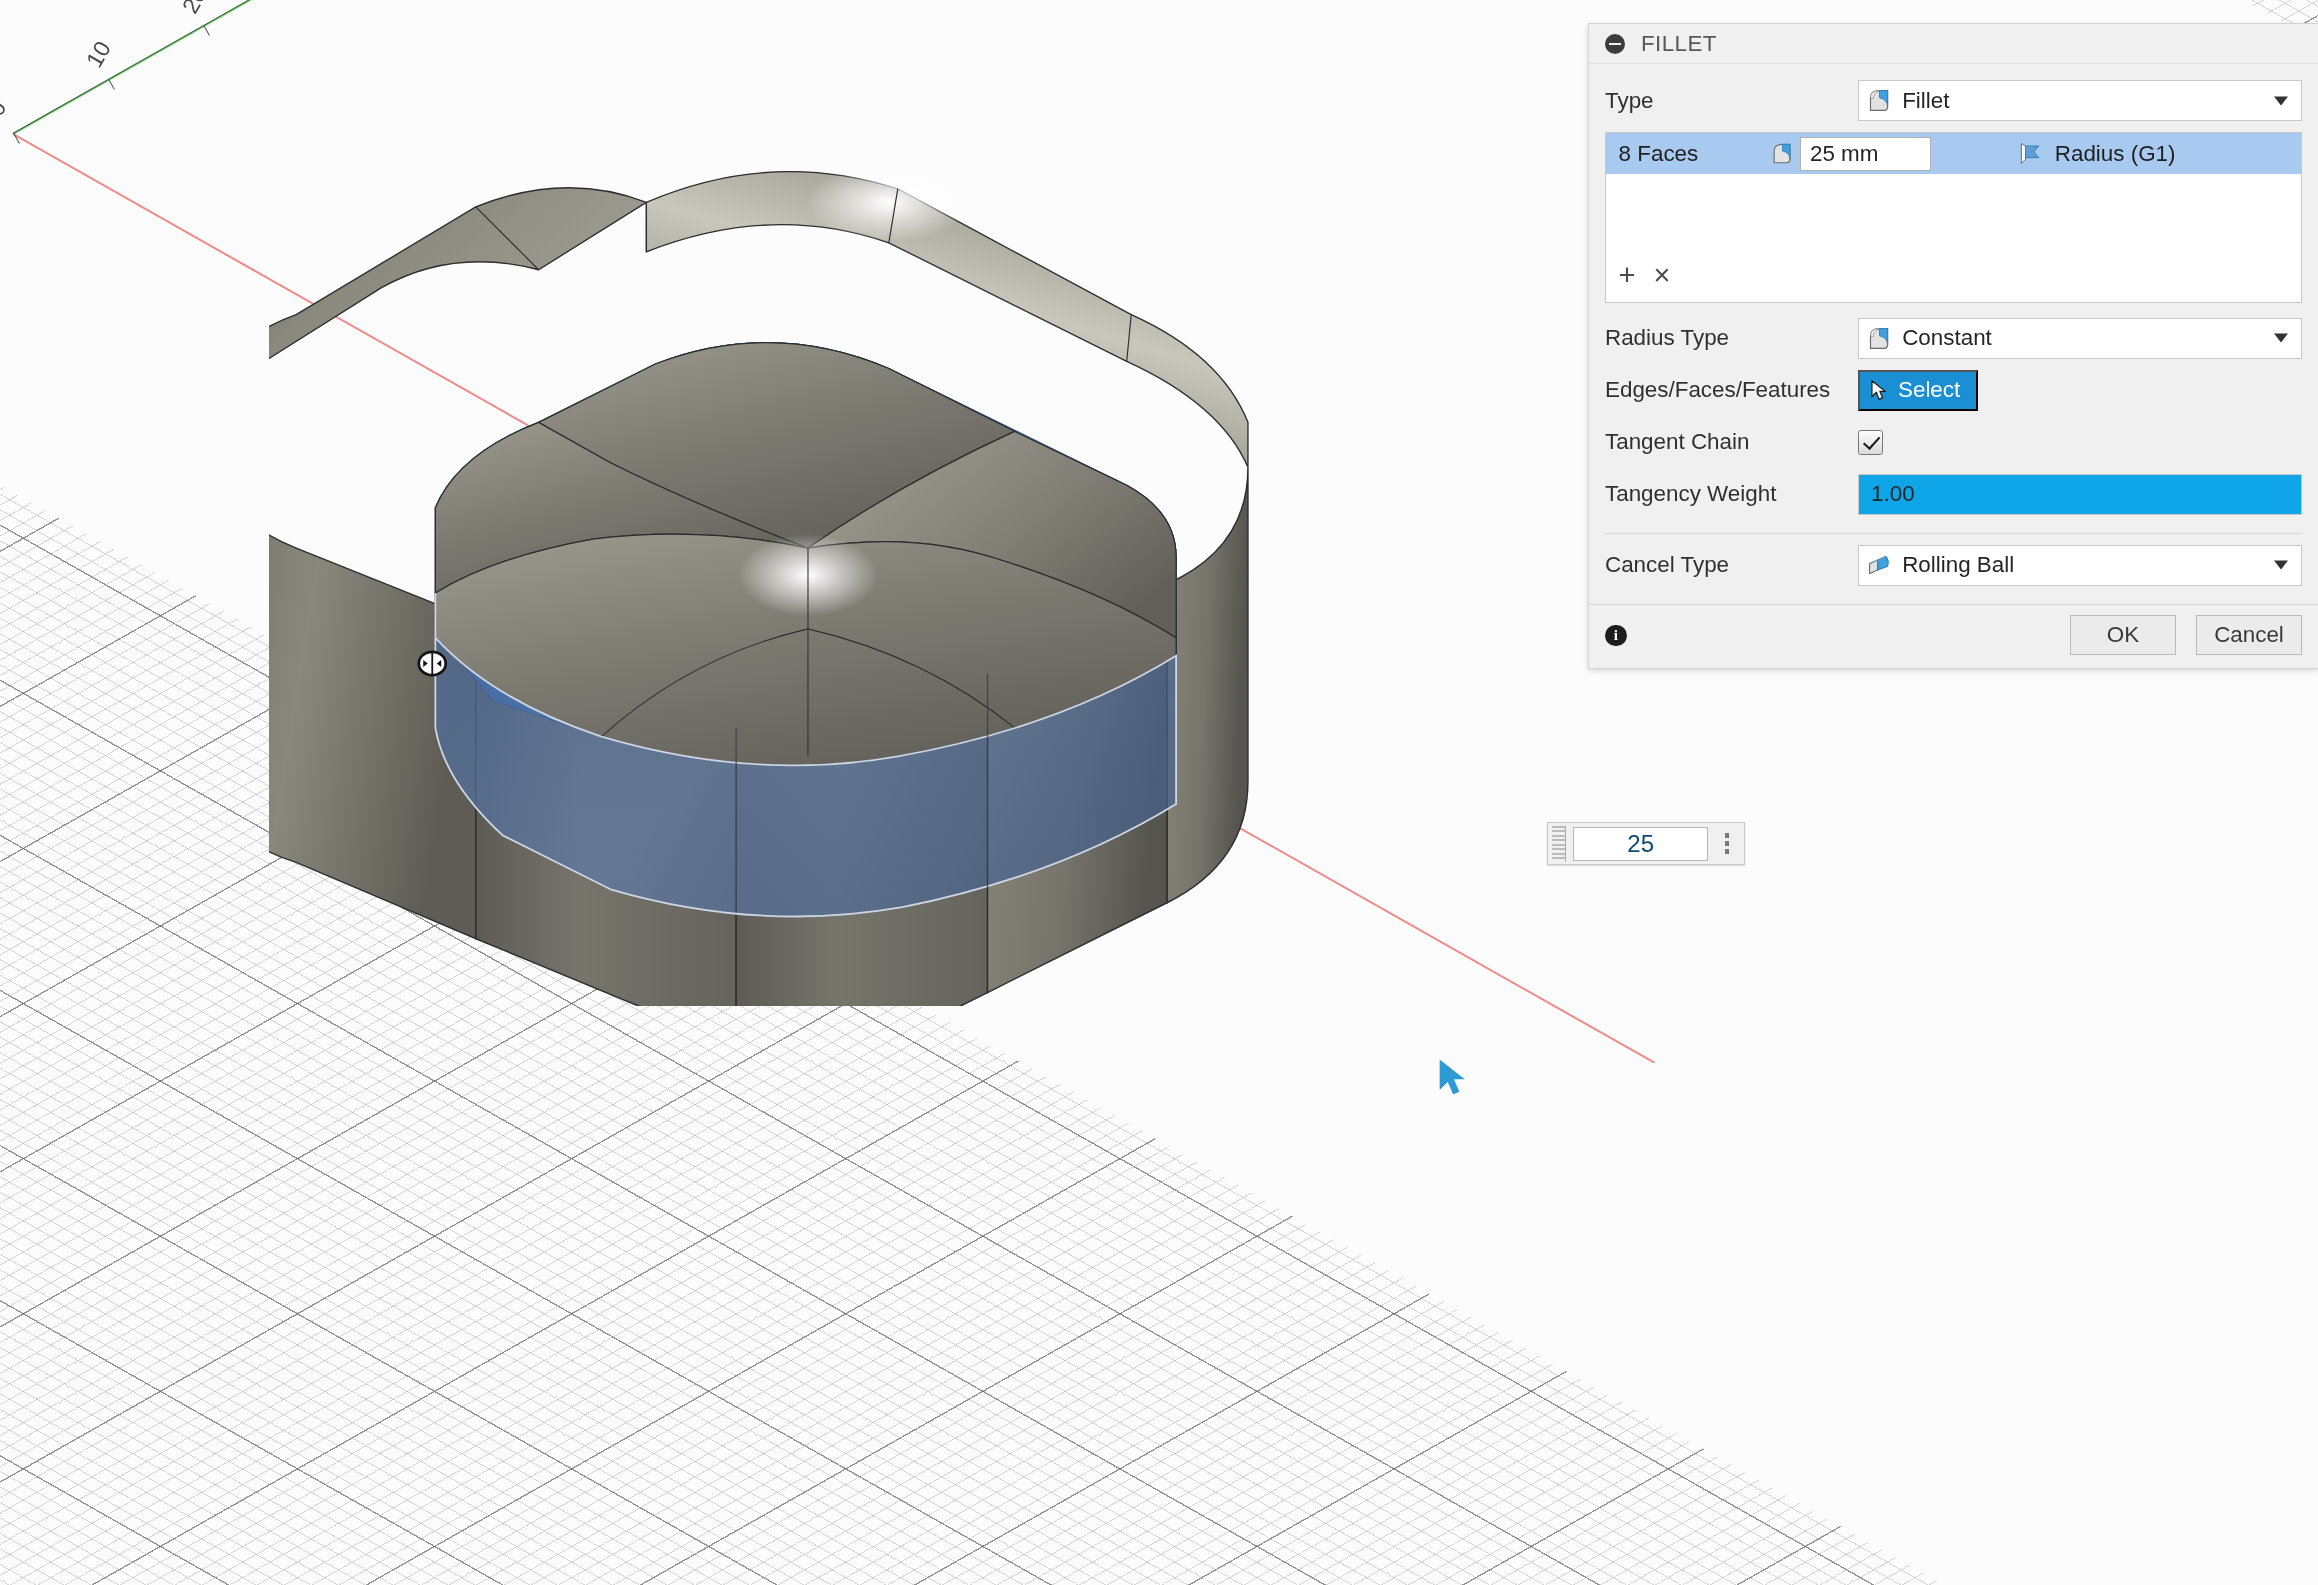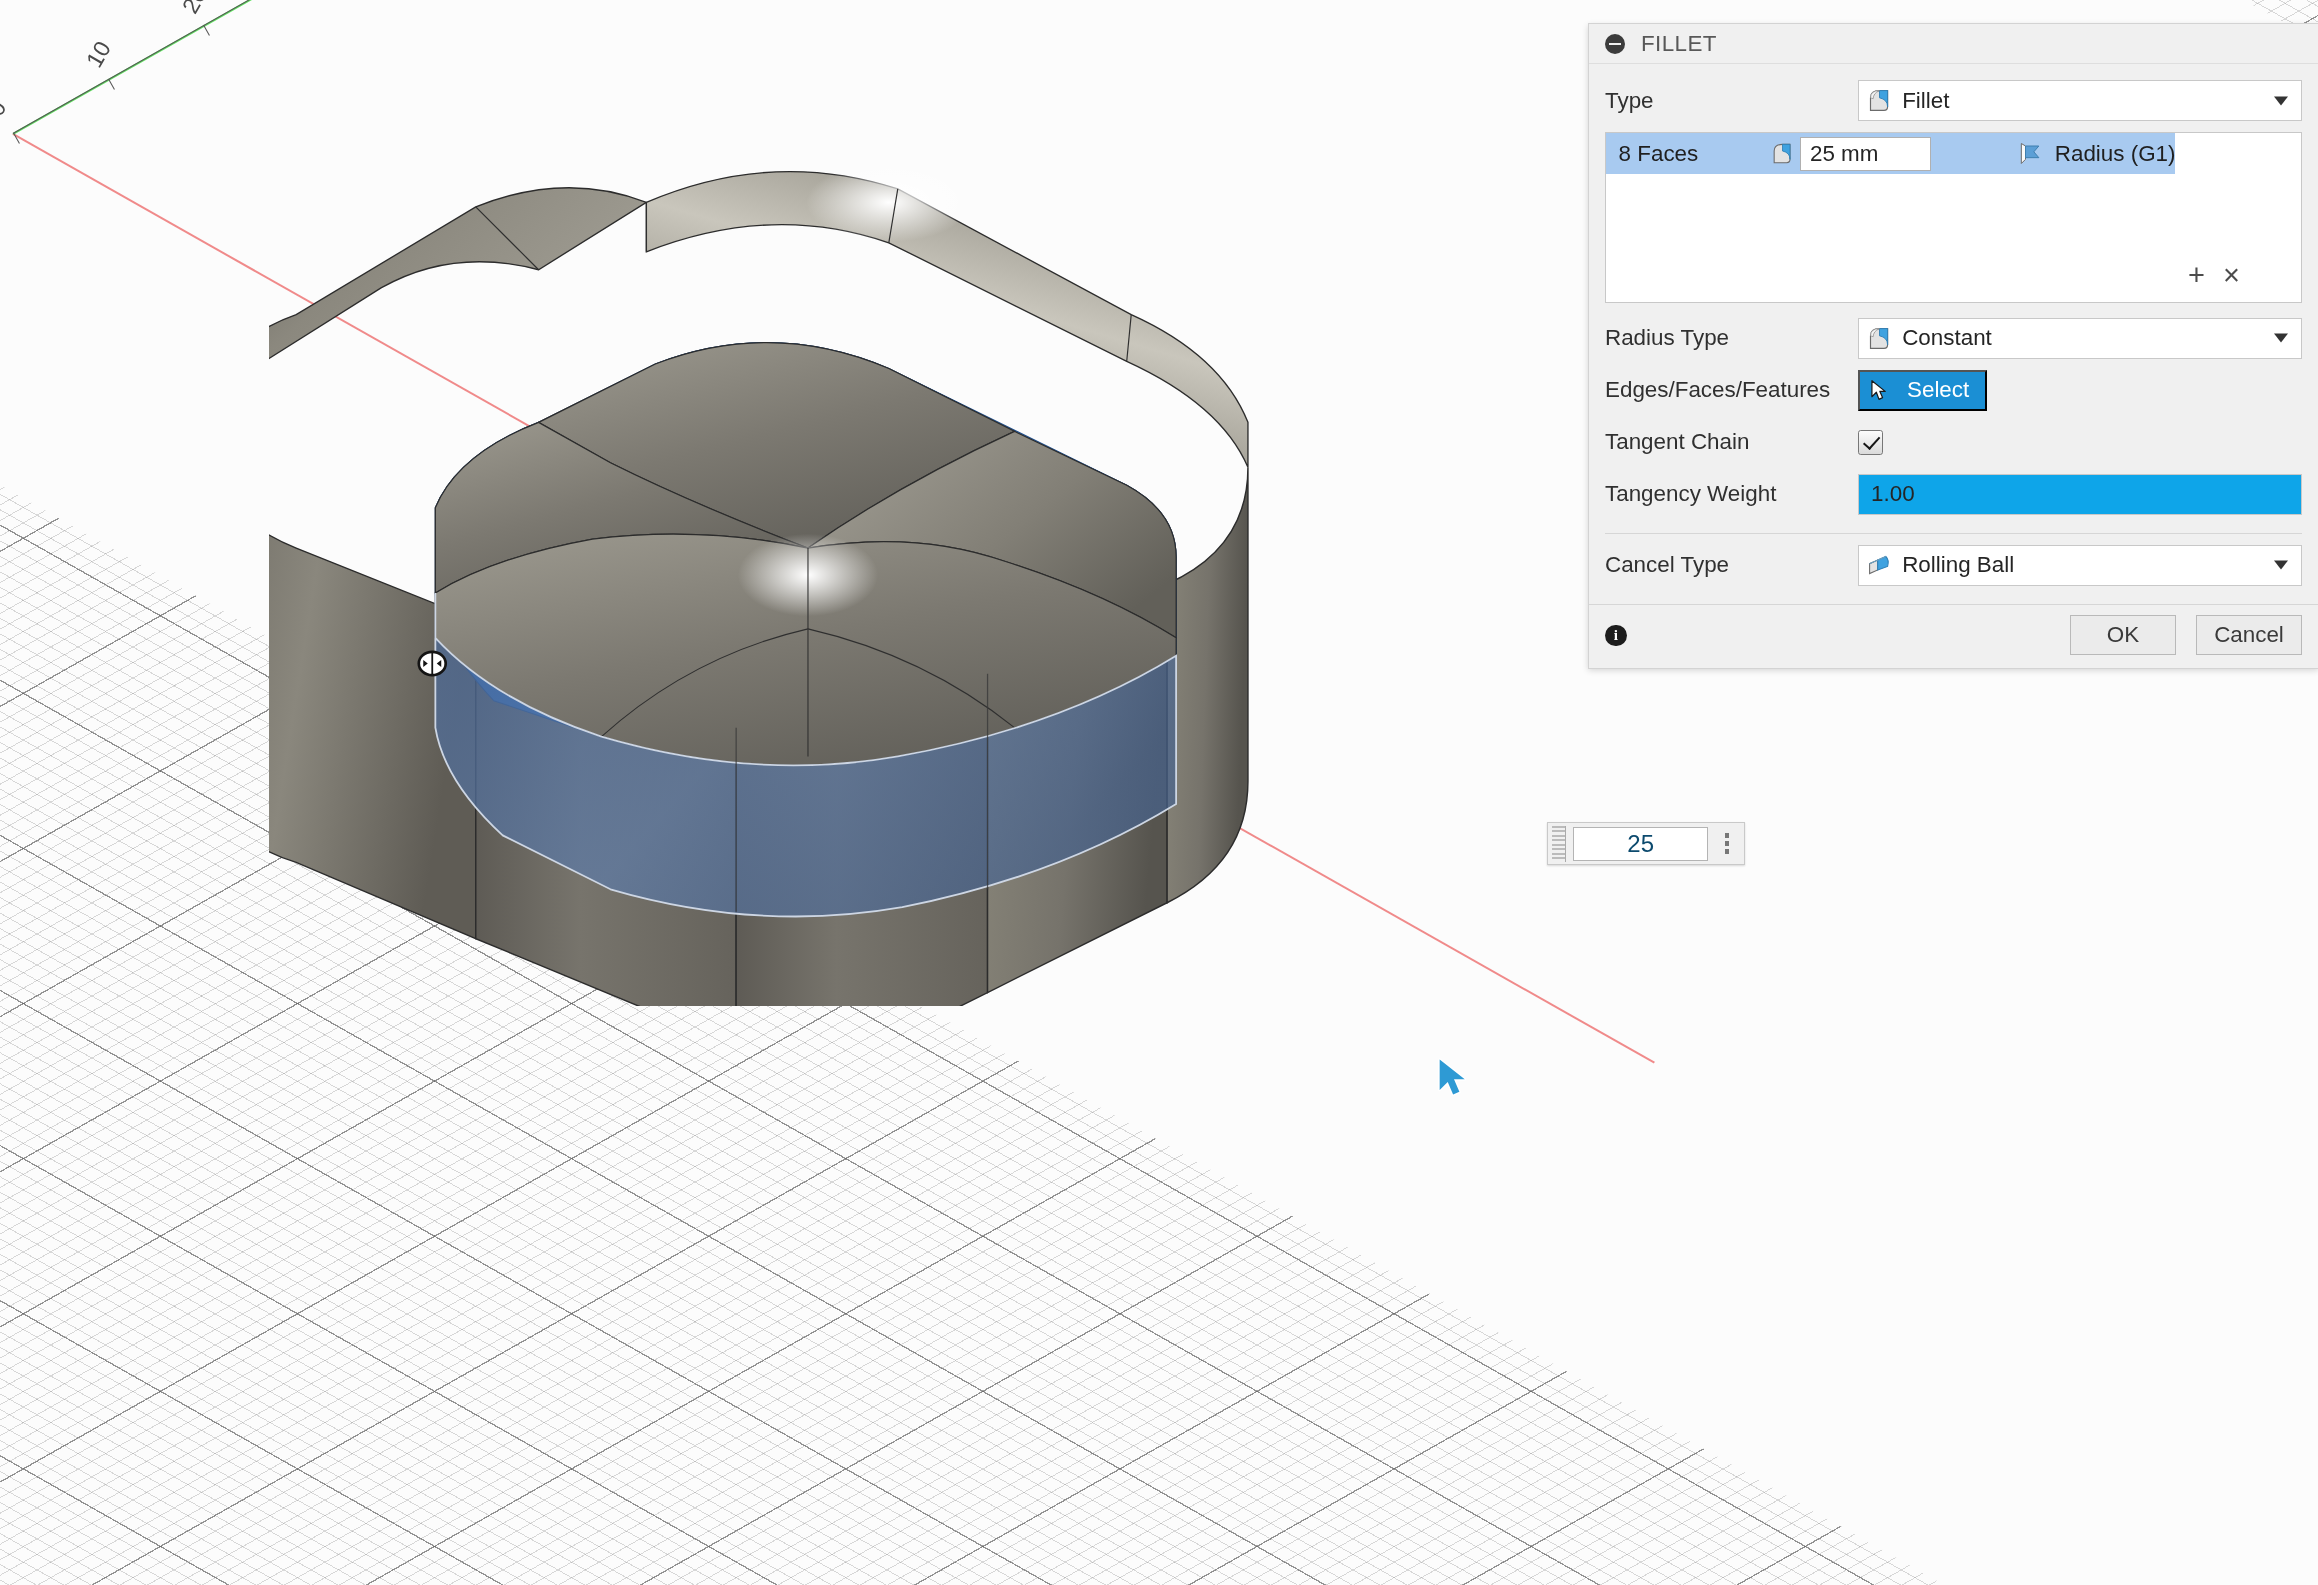--- a/index.html
+++ b/index.html
@@ -211,21 +211,21 @@
     border-right: 7.2px solid transparent;
     border-top: 9px solid #333;
   }
 
   
   .listbox {
     margin-top: 5.4px;
     background: #fff;
     border: 0.9px solid #c8c8c8;
     height: 171px;
-    display: flex; 
+    display: flex; flex-direction: column;
   }
   .list-row {
     display: flex; align-items: center;
     height: 41px;
     background: #a8caf0;
     padding-left: 12.6px;
   }
   .list-row-name { width: 151px; font-size: 22.4px; color: #1f1f1f; flex: none; }
   .list-value-field {
     width: 131px; height: 34px;
@@ -253,21 +253,21 @@
     font-size: 29px;
     color: #4c4c4c;
     line-height: 1;
     cursor: default;
     user-select: none;
   }
 
   
   .select-btn {
     display: inline-flex; align-items: center;
-    gap: 18px;
+    gap: 9px;
     background: #1b8fd4;
     color: #fff;
     height: 41px;
     padding: 0 16px 0 9px;
     font-size: 22.4px;
   }
 
   
   .checkbox {
     width: 25px; height: 25px;

